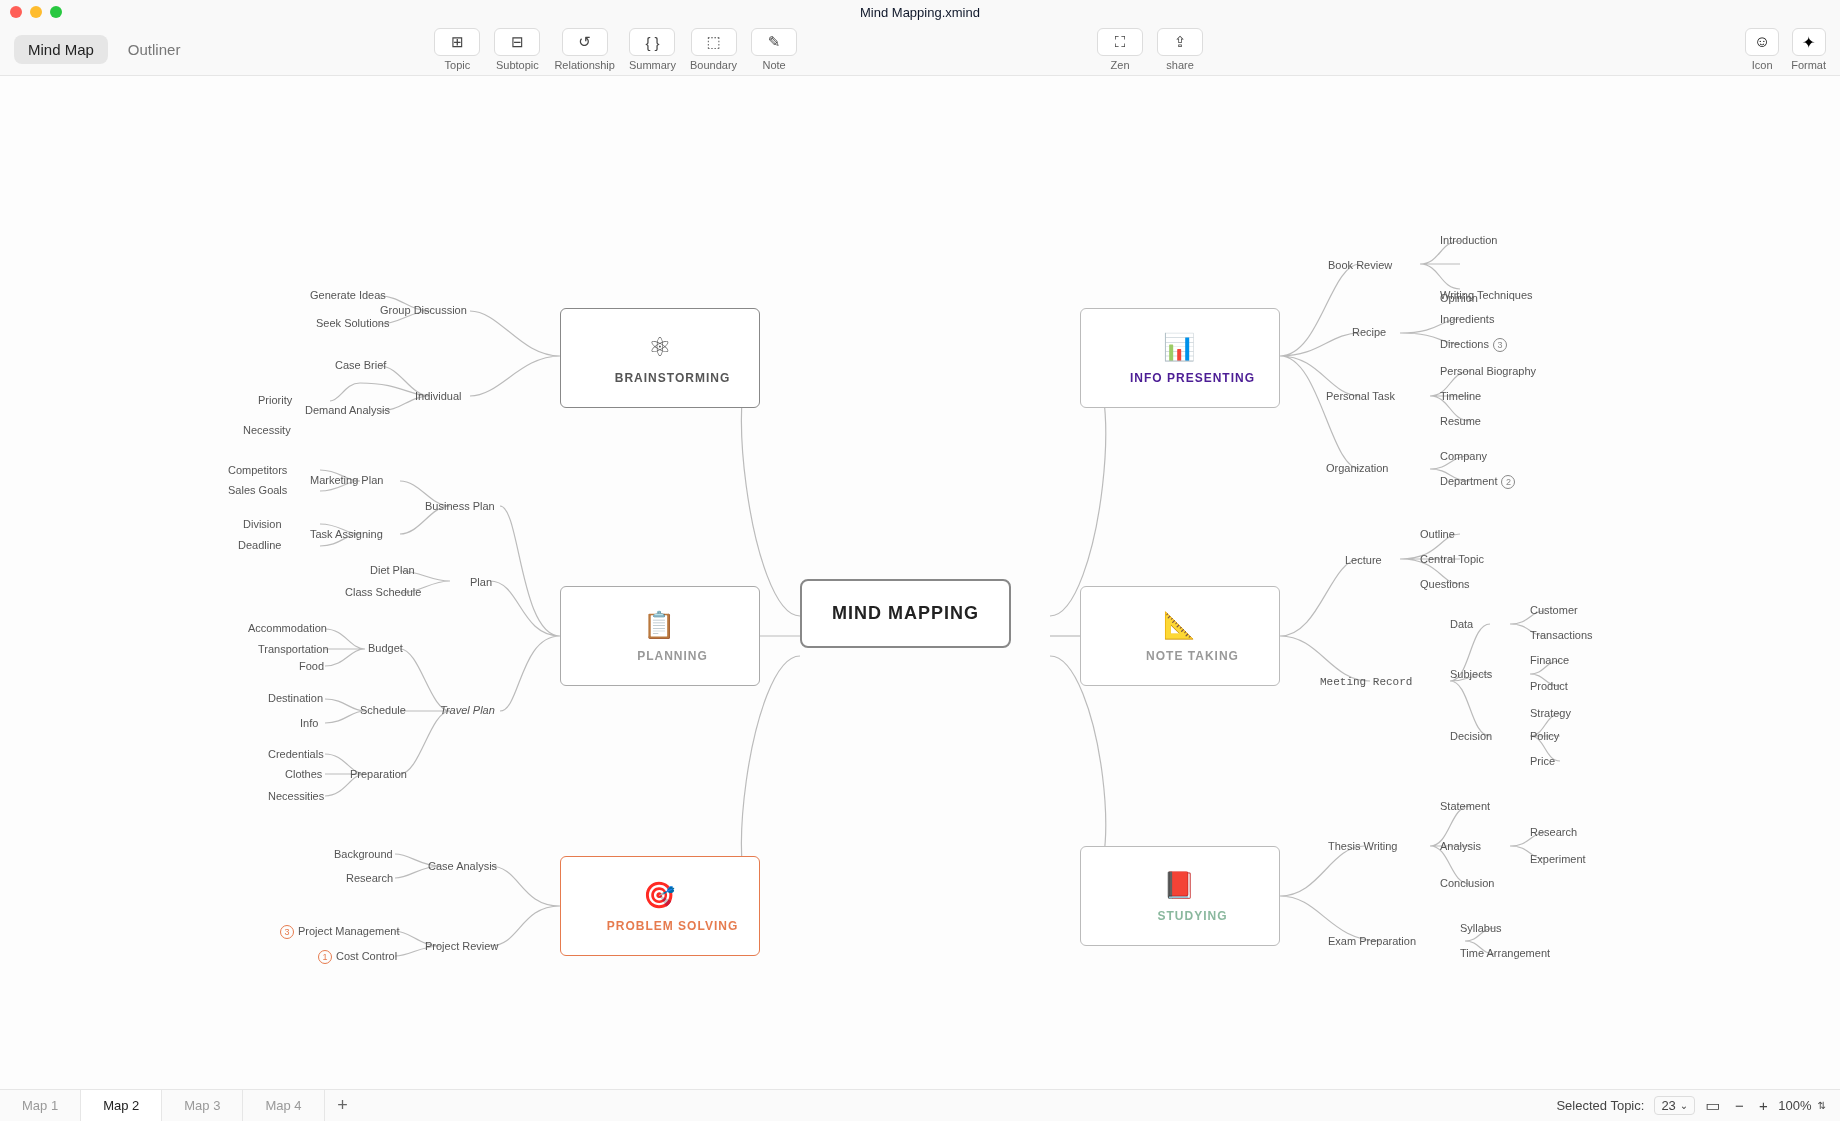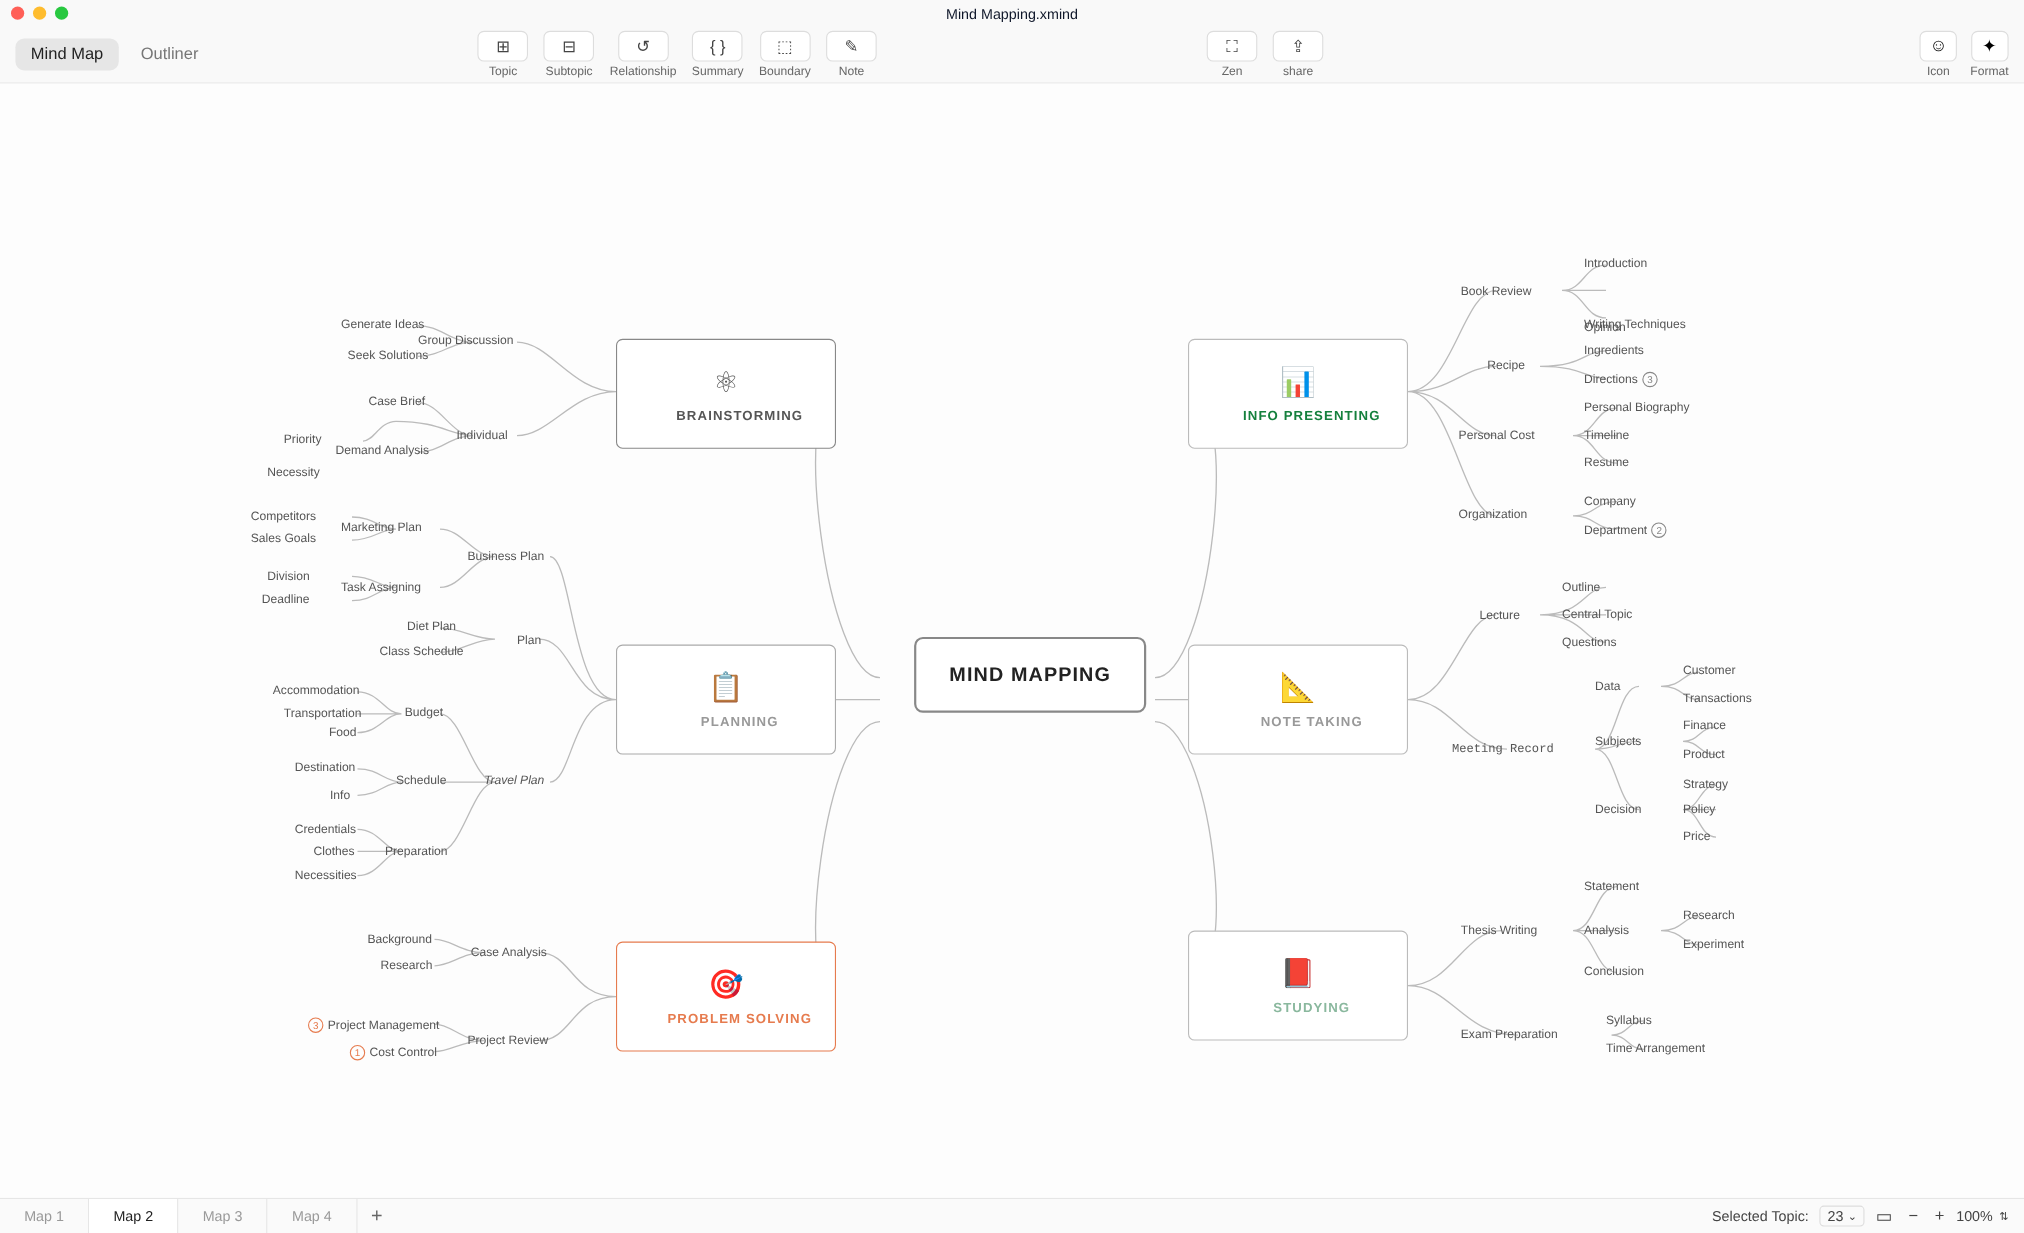--- a/index.html
+++ b/index.html
@@ -27,28 +27,28 @@
 .tool-group.center2 { margin-left: 300px; }
 .spacer { flex: 1; }
 .right-tools { display: flex; gap: 12px; }
 .right-tool { display: flex; flex-direction: column; align-items: center; cursor: pointer; }
 .right-tool .ricon { width: 34px; height: 28px; border: 1px solid #ddd; border-radius: 6px; background: #fff; display: flex; align-items: center; justify-content: center; font-size: 16px; }
 .right-tool .rlabel { font-size: 11px; color: #666; margin-top: 3px; }
 
 
 .canvas { position: absolute; top: 76px; left: 0; right: 0; bottom: 32px; background: #fdfdfd; }
 .node { position: absolute; font-size: 11px; color: #555; }
-.main-box { border: 2px solid #888; border-radius: 8px; background: #fff; padding: 22px 30px; font-size: 18px; font-weight: 700; letter-spacing: 1px; color: #222; text-align: center; margin-left: 31px; }
+.main-box { border: 2px solid #888; border-radius: 8px; background: #fff; padding: 22px 30px; font-size: 18px; font-weight: 700; letter-spacing: 1px; color: #222; text-align: center; }
 .branch-box { border: 1px solid #bbb; border-radius: 6px; background: #fff; width: 200px; height: 100px; display: flex; flex-direction: column; align-items: center; justify-content: center; }
 .branch-box .bicon { font-size: 26px; margin-bottom: 8px; }
 .branch-box .blabel { font-size: 12px; font-weight: 700; letter-spacing: 1px; padding-left: 25px; }
 .brainstorming { border-color: #888; } .brainstorming .blabel { color: #555; }
 .planning { border-color: #aaa; } .planning .blabel { color: #999; }
 .problem { border-color: #e67b4e; } .problem .blabel { color: #e67b4e; }
-.info { border-color: #bbb; } .info .blabel { color: #15803d; }
+.info { border-color: #bbb; } .info .blabel { color: #4c1d95; }
 .notetaking { border-color: #bbb; } .notetaking .blabel { color: #999; }
 .studying { border-color: #bbb; } .studying .blabel { color: #8ab89e; }
 .leaf { font-size: 11px; color: #555; white-space: nowrap; }
 .badge-num { display: inline-block; width: 14px; height: 14px; border-radius: 50%; border: 1px solid #e67b4e; color: #e67b4e; font-size: 9px; text-align: center; line-height: 13px; margin-right: 4px; }
 .badge-info { display: inline-block; width: 14px; height: 14px; border-radius: 50%; border: 1px solid #888; color: #888; font-size: 9px; text-align: center; line-height: 13px; margin-left: 4px; }
 
 
 .bottombar { position: absolute; bottom: 0; left: 0; right: 0; height: 32px; border-top: 1px solid #e6e6e6; background: #fafafa; display: flex; align-items: center; }
 .sheet-tabs { display: flex; }
 .sheet-tab { padding: 0 22px; height: 32px; display: flex; align-items: center; font-size: 13px; color: #999; border-right: 1px solid #e6e6e6; cursor: pointer; }
@@ -229,21 +229,21 @@
       <div class="bicon">📊</div>
       <div class="blabel">INFO PRESENTING</div>
     </div>
     <div class="node leaf" style="left:1328px; top:183px;">Book Review</div>
     <div class="node leaf" style="left:1440px; top:158px;">Introduction</div>
     <div class="node leaf" style="left:1440px; top:182px;margin-top:34px;">Opinion</div>
     <div class="node leaf" style="left:1440px; top:213px;">Writing Techniques</div>
     <div class="node leaf" style="left:1352px; top:250px;">Recipe</div>
     <div class="node leaf" style="left:1440px; top:237px;">Ingredients</div>
     <div class="node" style="left:1440px; top:262px;"><span class="leaf">Directions</span><span class="badge-info">3</span></div>
-    <div class="node leaf" style="left:1326px; top:314px;">Personal Cost</div>
+    <div class="node leaf" style="left:1326px; top:314px;">Personal Task</div>
     <div class="node leaf" style="left:1440px; top:289px;">Personal Biography</div>
     <div class="node leaf" style="left:1440px; top:314px;">Timeline</div>
     <div class="node leaf" style="left:1440px; top:339px;">Resume</div>
     <div class="node leaf" style="left:1326px; top:386px;">Organization</div>
     <div class="node leaf" style="left:1440px; top:374px;">Company</div>
     <div class="node" style="left:1440px; top:399px;"><span class="leaf">Department</span><span class="badge-info">2</span></div>
 
     <div class="node branch-box notetaking" style="left:1080px; top:510px;">
       <div class="bicon">📐</div>
       <div class="blabel">NOTE TAKING</div>

